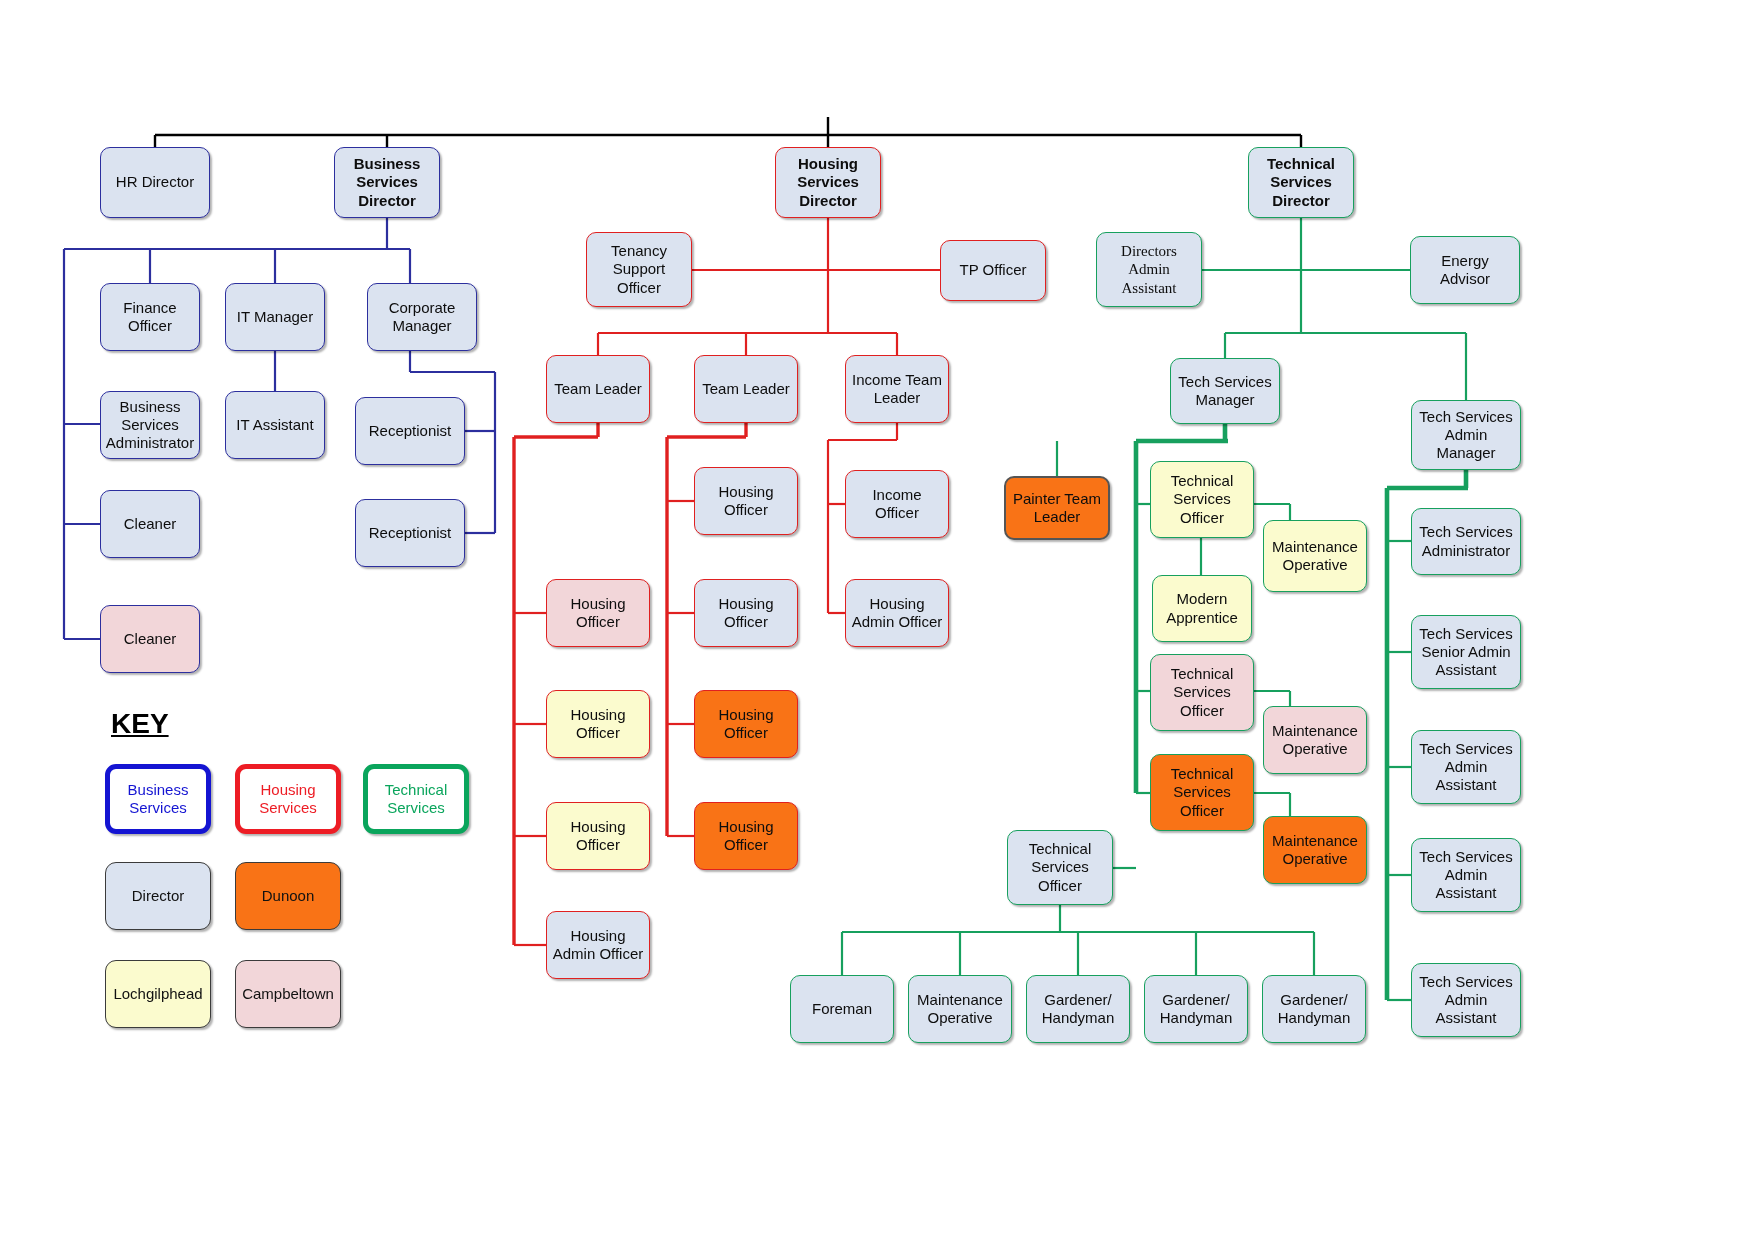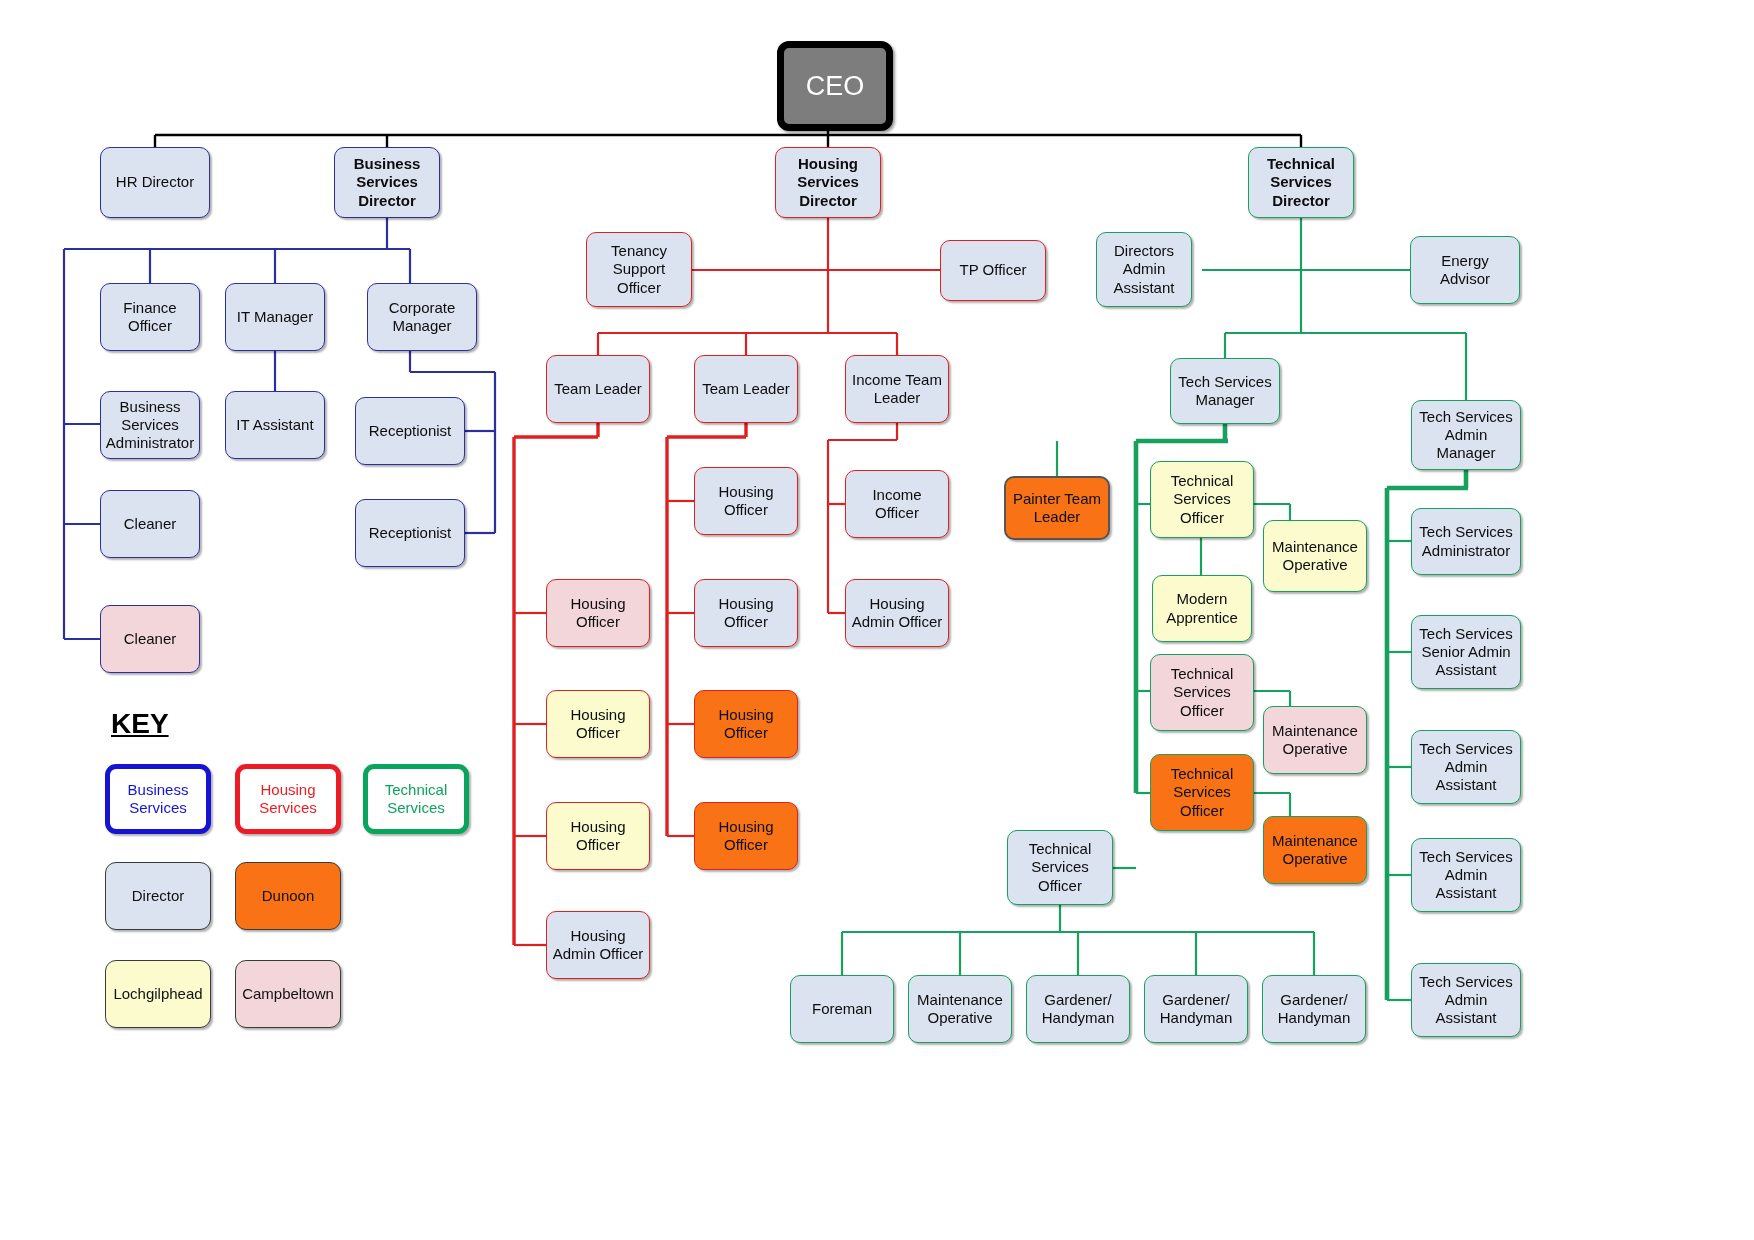--- a/index.html
+++ b/index.html
@@ -141,23 +141,20 @@
       <path d="M1060,905 L1060,932"></path>
       <path d="M842,932 L1314,932"></path>
       <path d="M842,932 L842,975"></path>
       <path d="M960,932 L960,975"></path>
       <path d="M1078,932 L1078,975"></path>
       <path d="M1196,932 L1196,975"></path>
       <path d="M1314,932 L1314,975"></path>
     </g>
   </svg>
 
-  <div id="ceo">
-    <span>CEO</span>
-  </div>
 
   <div class="node bs rothesay" style="left:100px;top:147px;width:110px;height:71px;">
     <span>HR Director</span>
     </div>
 
   <div class="node bs rothesay bold" style="left:334px;top:147px;width:106px;height:71px;">
     <span>Business<br>Services<br>Director</span>
     </div>
 
   <div class="node bs rothesay" style="left:100px;top:283px;width:100px;height:68px;">
@@ -257,21 +254,21 @@
     </div>
 
   <div class="node hs rothesay" style="left:546px;top:911px;width:104px;height:68px;">
     <span>Housing<br>Admin Officer</span>
     </div>
 
   <div class="node ts rothesay bold" style="left:1248px;top:147px;width:106px;height:71px;">
     <span>Technical<br>Services<br>Director</span>
     </div>
 
-  <div class="node ts rothesay" style="left:1096px;top:232px;width:96px;height:75px;">
+  <div class="node ts rothesay" style="left:1096px;top:232px;width:106px;height:75px;font-family:Liberation Serif, serif;">
     <span>Directors<br>Admin<br>Assistant</span>
     </div>
 
   <div class="node ts rothesay" style="left:1410px;top:236px;width:110px;height:68px;">
     <span>Energy<br>Advisor</span>
     </div>
 
   <div class="node ts rothesay" style="left:1170px;top:358px;width:110px;height:66px;">
     <span>Tech Services<br>Manager</span>
     </div>

